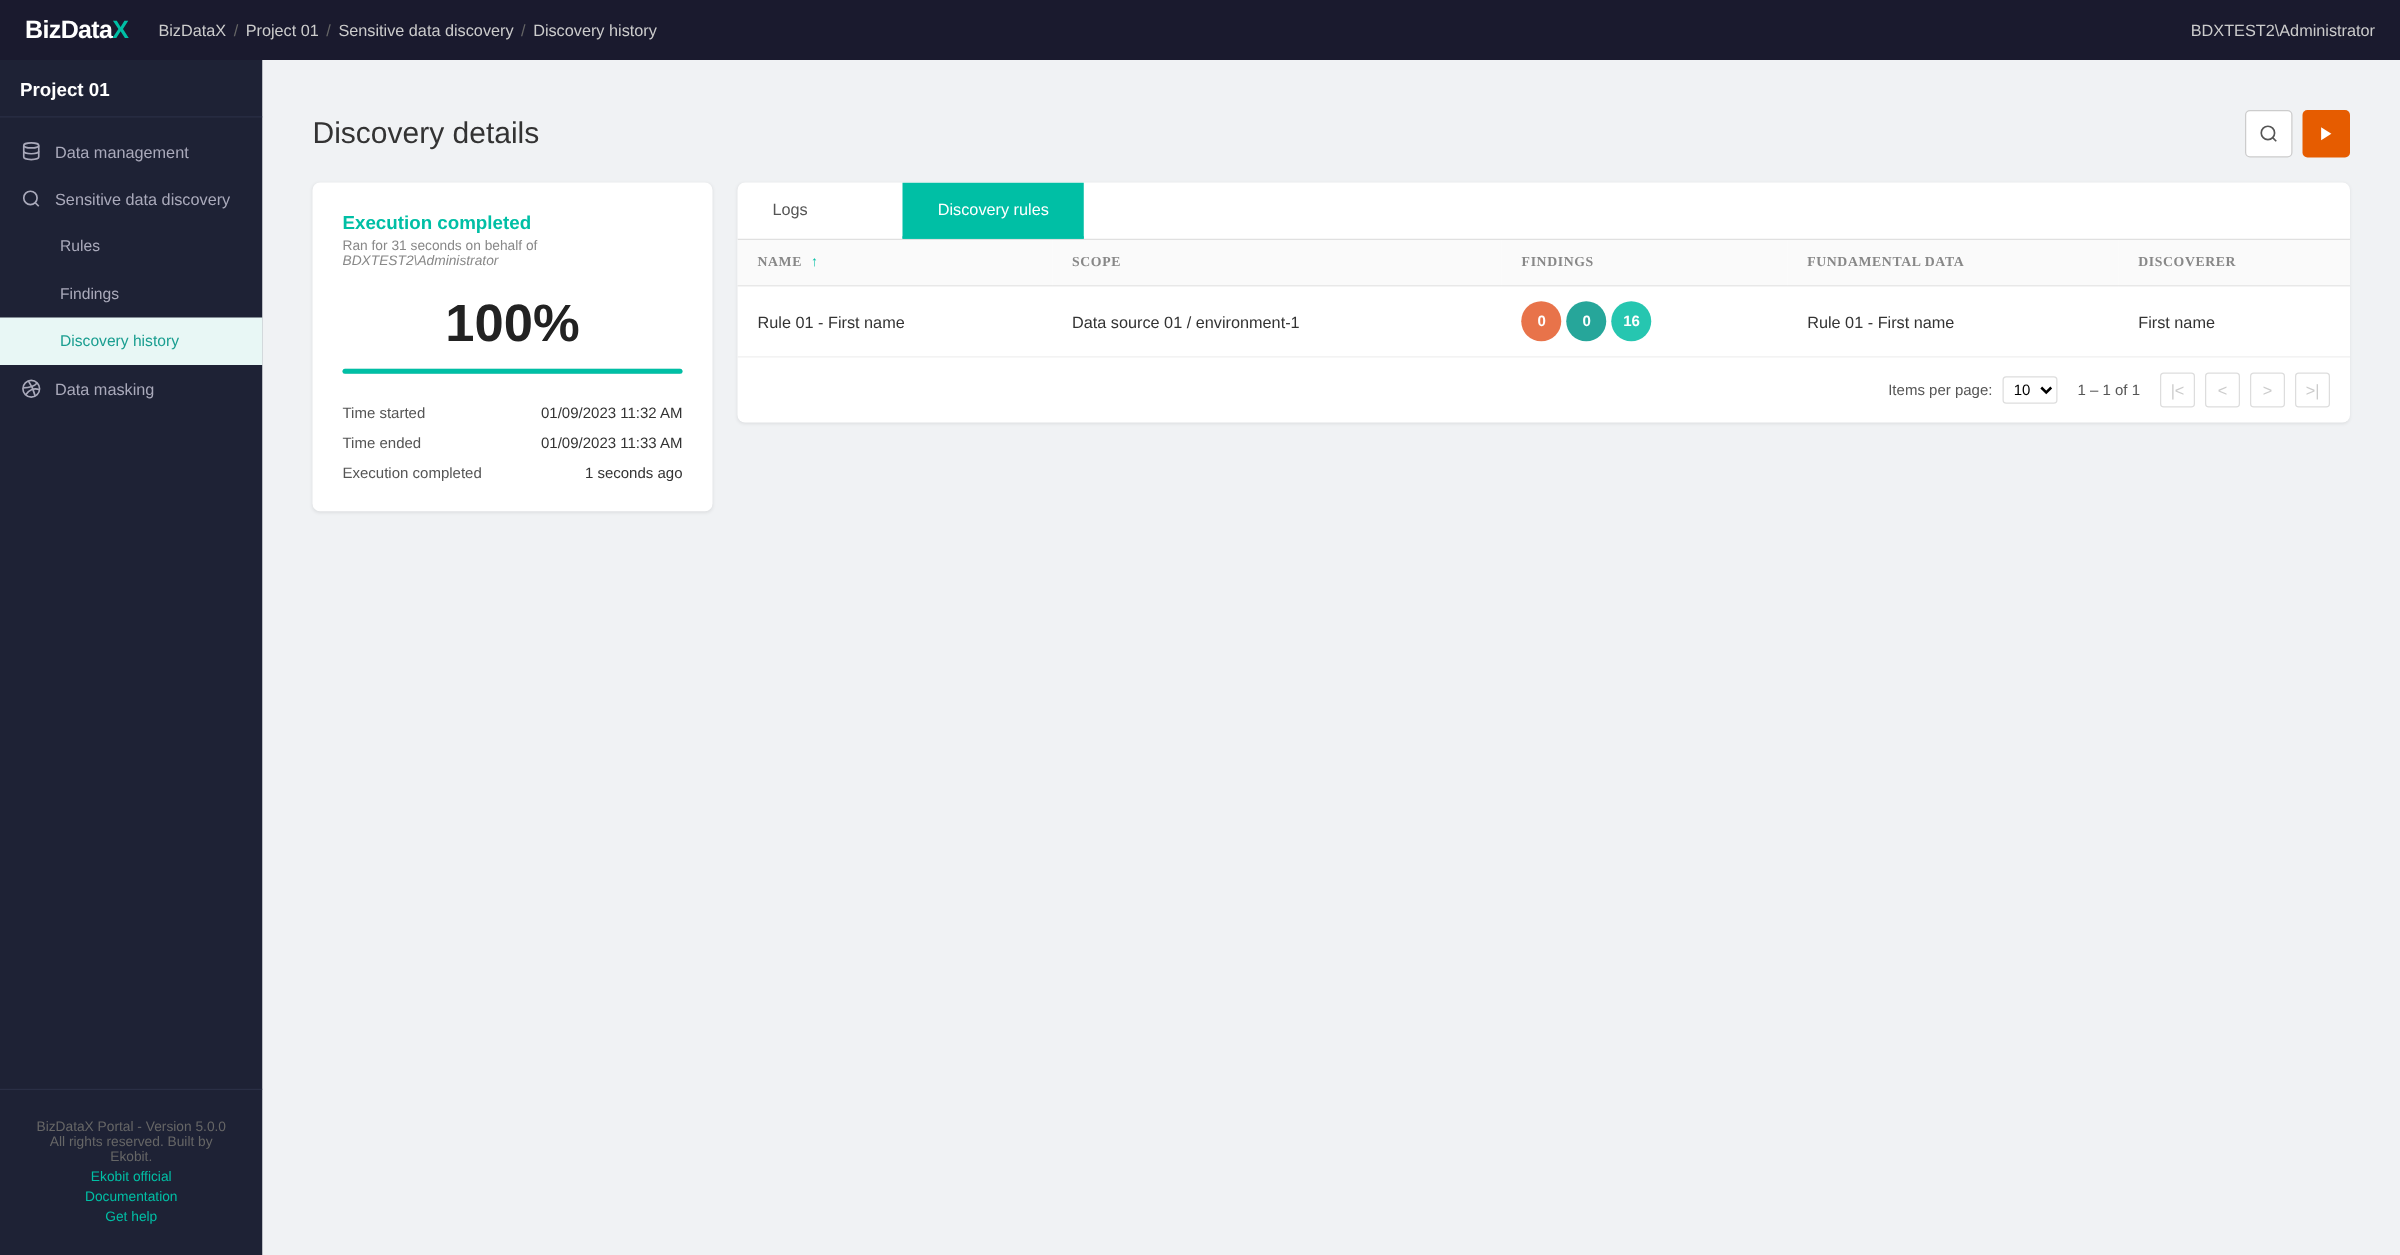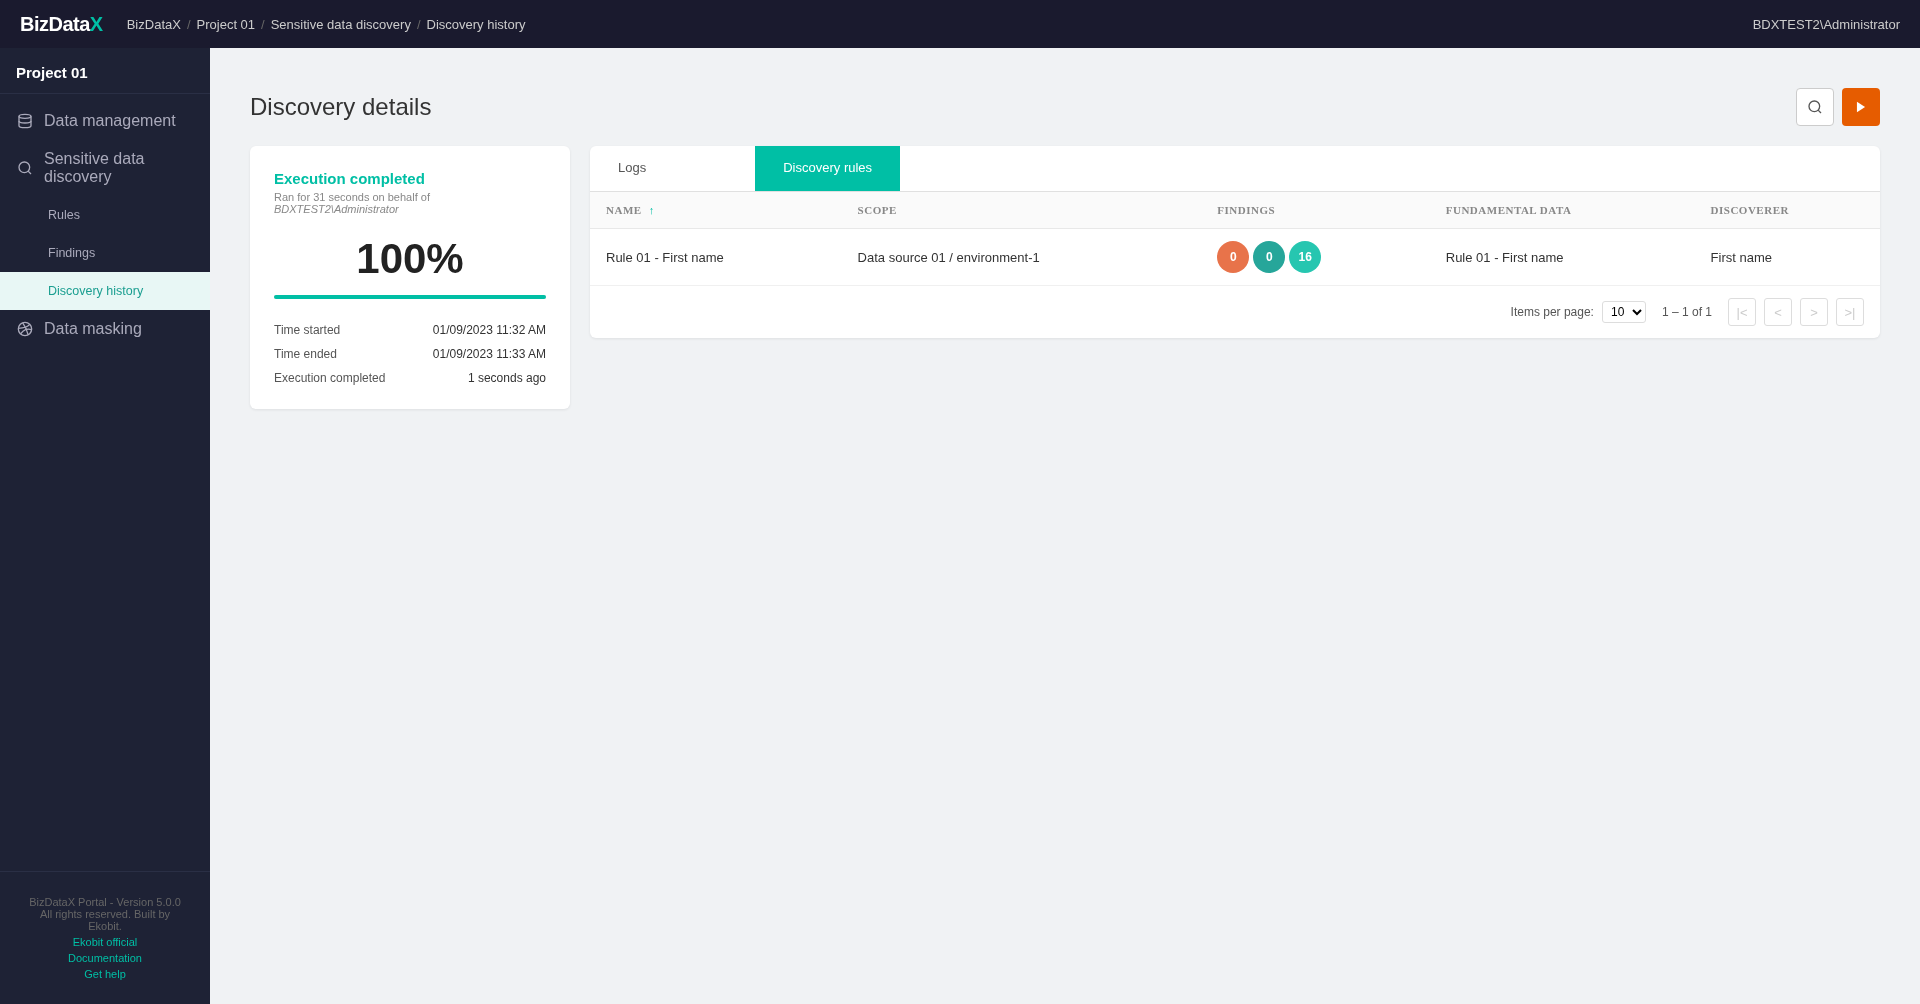--- a/index.html
+++ b/index.html
@@ -71,21 +71,21 @@
       flex: 1;
       padding-top: 8px;
     }
     .sidebar-item {
       display: flex;
       align-items: center;
       gap: 10px;
       padding: 10px 16px;
       cursor: pointer;
       color: #aab;
-      font-size: 16px;
+      font-size: 13px;
       transition: background 0.15s;
     }
     .sidebar-item.active { background: #1a9e90; color: white; }
     .sidebar-item.sub-item { padding-left: 20px; font-size: 12.5px; }
     .sidebar-item.sub-item.active { background: #e8f7f5; color: #1a9e90; }
     .sidebar-icon { width: 18px; height: 18px; display: flex; align-items: center; justify-content: center; flex-shrink: 0; }
 
     .sidebar-footer {
       padding: 24px;
       font-size: 11px;
@@ -223,21 +223,20 @@
       cursor: pointer;
       font-size: 13px;
       color: #555;
       border-bottom: 2px solid transparent;
       transition: all 0.15s;
     }
     .tab.active {
       background: #00bfa5;
       color: white;
       border-bottom-color: #00bfa5;
-      margin-left: 33px;
     }
 
     
     .data-table {
       width: 100%;
       border-collapse: collapse;
     }
     .data-table th {
       padding: 12px 16px;
       text-align: left;

